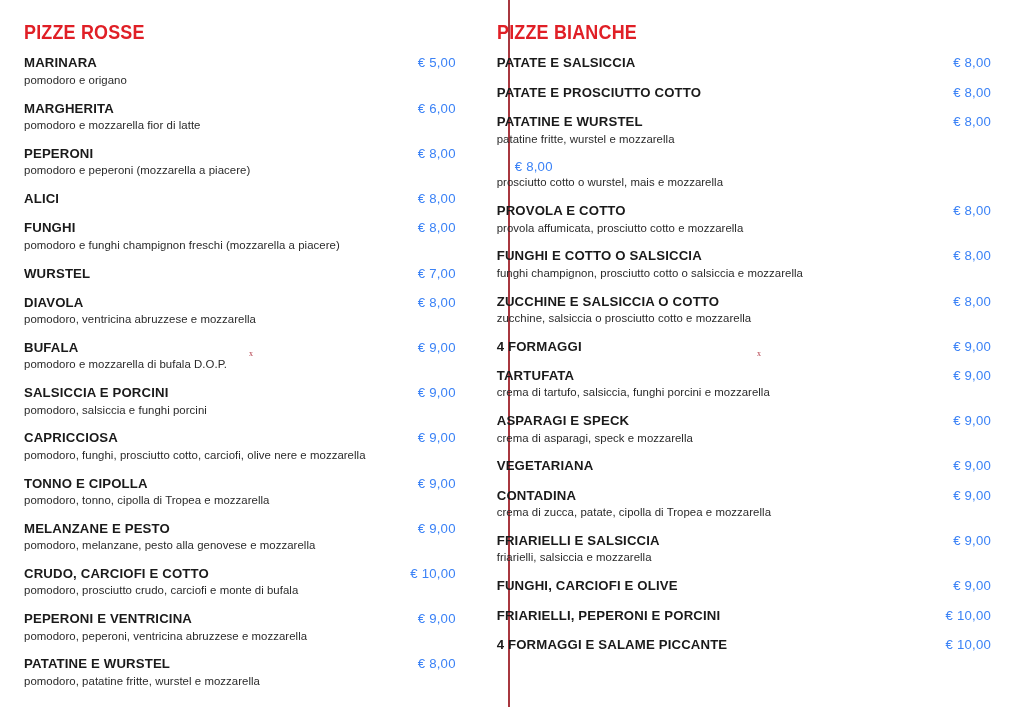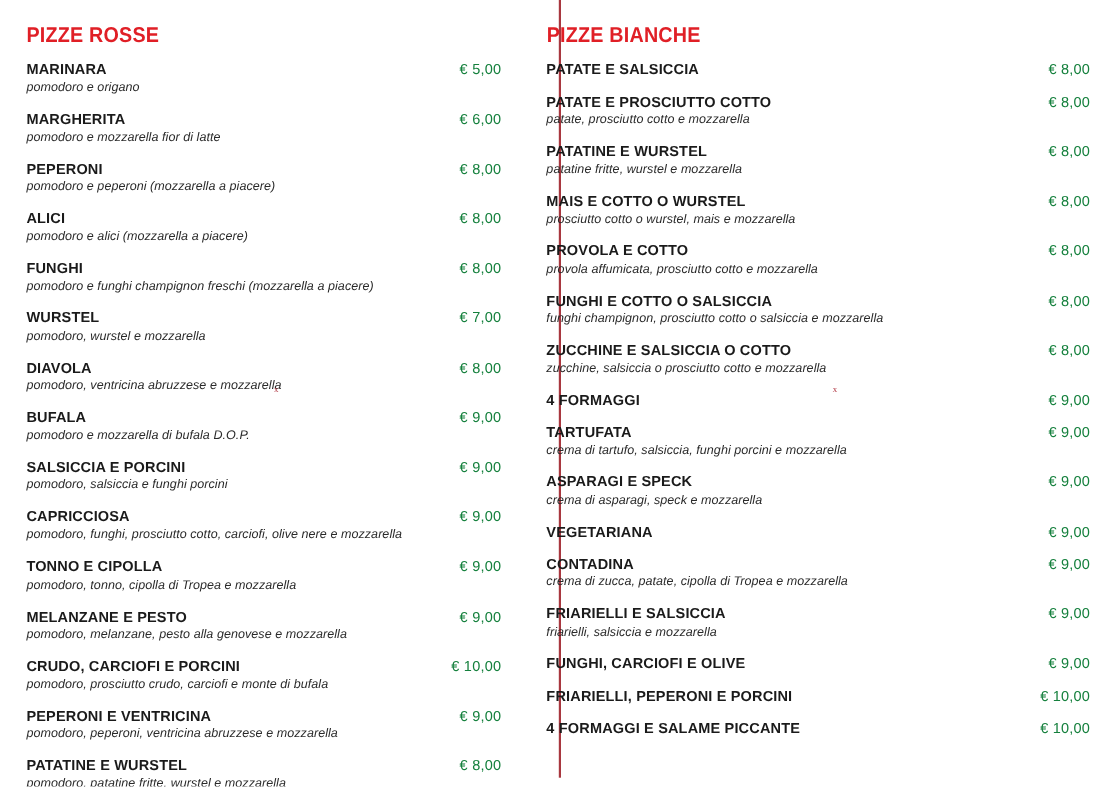--- a/index.html
+++ b/index.html
@@ -73,30 +73,29 @@
     font-size: 13.2px;
     font-weight: bold;
     letter-spacing: 0.15px;
     color: #1a1a1a;
     line-height: 1.24;
     white-space: nowrap;
   }
   .item-price {
     font-size: 13.2px;
     font-weight: normal;
-    color: #15803d;
+    color: #3b82f6;
     letter-spacing: 0.2px;
     white-space: nowrap;
     text-align: right;
     flex: 0 0 auto;
     min-width: 56px;
   }
   .item-desc {
     font-size: 11.4px;
-    font-style: italic;
     color: #2a2a2a;
     line-height: 1.3;
     margin-top: 1px;
     letter-spacing: 0.05px;
     white-space: nowrap;
   }
   .item-desc:empty {
     display: none;
   }
   .mark-x {
@@ -142,35 +141,33 @@
             <span class="item-name">PEPERONI</span>
             <span class="item-price">€  8,00</span>
           </div>
           <div class="item-desc">pomodoro e peperoni (mozzarella a piacere)</div>
         </div>
         <div class="item">
           <div class="item-head">
             <span class="item-name">ALICI</span>
             <span class="item-price">€  8,00</span>
           </div>
-          <div class="item-desc">pomodoro e alici (mozzarella a piacere)</div>
         </div>
         <div class="item">
           <div class="item-head">
             <span class="item-name">FUNGHI</span>
             <span class="item-price">€  8,00</span>
           </div>
           <div class="item-desc">pomodoro e funghi champignon freschi (mozzarella a piacere)</div>
         </div>
         <div class="item">
           <div class="item-head">
             <span class="item-name">WURSTEL</span>
             <span class="item-price">€  7,00</span>
           </div>
-          <div class="item-desc">pomodoro, wurstel e mozzarella</div>
         </div>
         <div class="item">
           <div class="item-head">
             <span class="item-name">DIAVOLA</span>
             <span class="item-price">€  8,00</span>
           </div>
           <div class="item-desc">pomodoro, ventricina abruzzese e mozzarella</div>
         </div>
         <div class="item">
           <div class="item-head">
@@ -202,21 +199,21 @@
         </div>
         <div class="item">
           <div class="item-head">
             <span class="item-name">MELANZANE E PESTO</span>
             <span class="item-price">€  9,00</span>
           </div>
           <div class="item-desc">pomodoro, melanzane, pesto alla genovese e mozzarella</div>
         </div>
         <div class="item">
           <div class="item-head">
-            <span class="item-name">CRUDO, CARCIOFI E PORCINI</span>
+            <span class="item-name">CRUDO, CARCIOFI E COTTO</span>
             <span class="item-price">€ 10,00</span>
           </div>
           <div class="item-desc">pomodoro, prosciutto crudo, carciofi e monte di bufala</div>
         </div>
         <div class="item">
           <div class="item-head">
             <span class="item-name">PEPERONI E VENTRICINA</span>
             <span class="item-price">€  9,00</span>
           </div>
           <div class="item-desc">pomodoro, peperoni, ventricina abruzzese e mozzarella</div>
@@ -240,32 +237,30 @@
           <div class="item-head">
             <span class="item-name">PATATE E SALSICCIA</span>
             <span class="item-price">€  8,00</span>
           </div>
         </div>
         <div class="item">
           <div class="item-head">
             <span class="item-name">PATATE E PROSCIUTTO COTTO</span>
             <span class="item-price">€  8,00</span>
           </div>
-          <div class="item-desc">patate, prosciutto cotto e mozzarella</div>
         </div>
         <div class="item">
           <div class="item-head">
             <span class="item-name">PATATINE E WURSTEL</span>
             <span class="item-price">€  8,00</span>
           </div>
           <div class="item-desc">patatine fritte, wurstel e mozzarella</div>
         </div>
         <div class="item">
           <div class="item-head">
-            <span class="item-name">MAIS E COTTO O WURSTEL</span>
             <span class="item-price">€  8,00</span>
           </div>
           <div class="item-desc">prosciutto cotto o wurstel, mais e mozzarella</div>
         </div>
         <div class="item">
           <div class="item-head">
             <span class="item-name">PROVOLA E COTTO</span>
             <span class="item-price">€  8,00</span>
           </div>
           <div class="item-desc">provola affumicata, prosciutto cotto e mozzarella</div>

